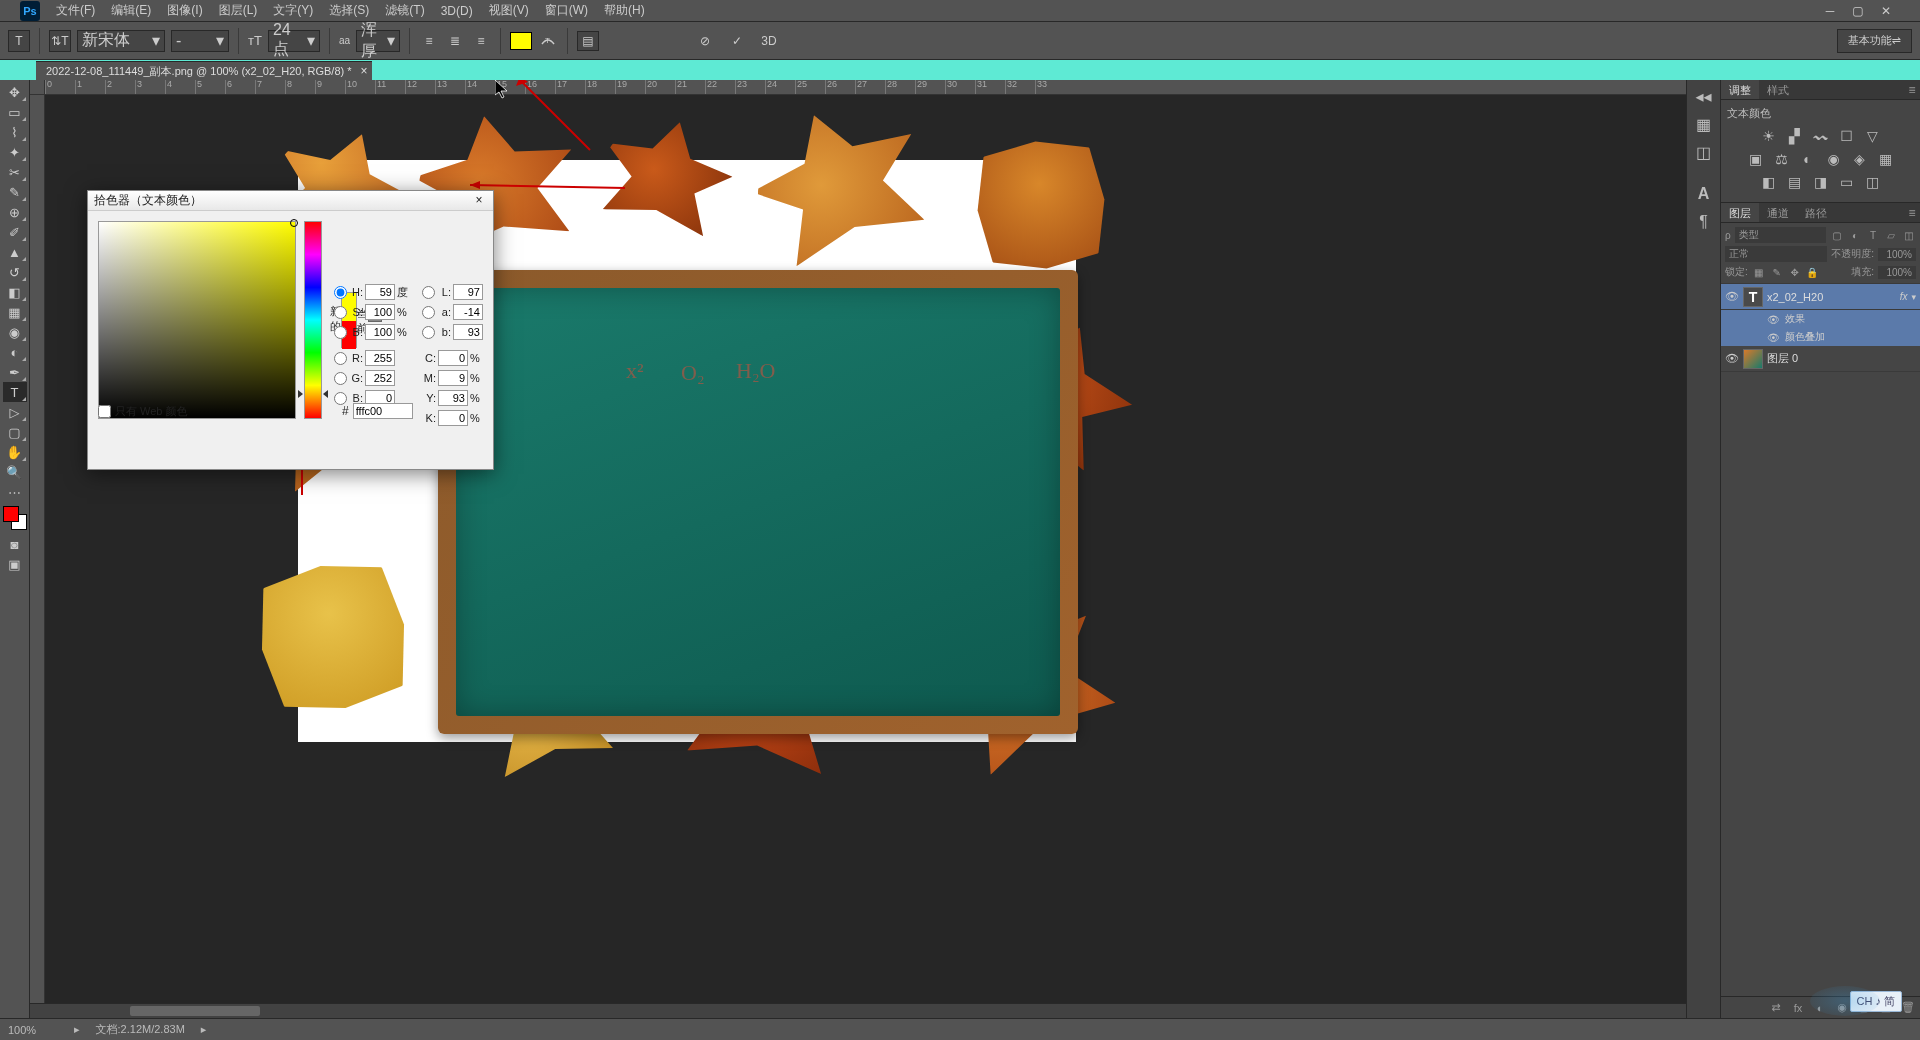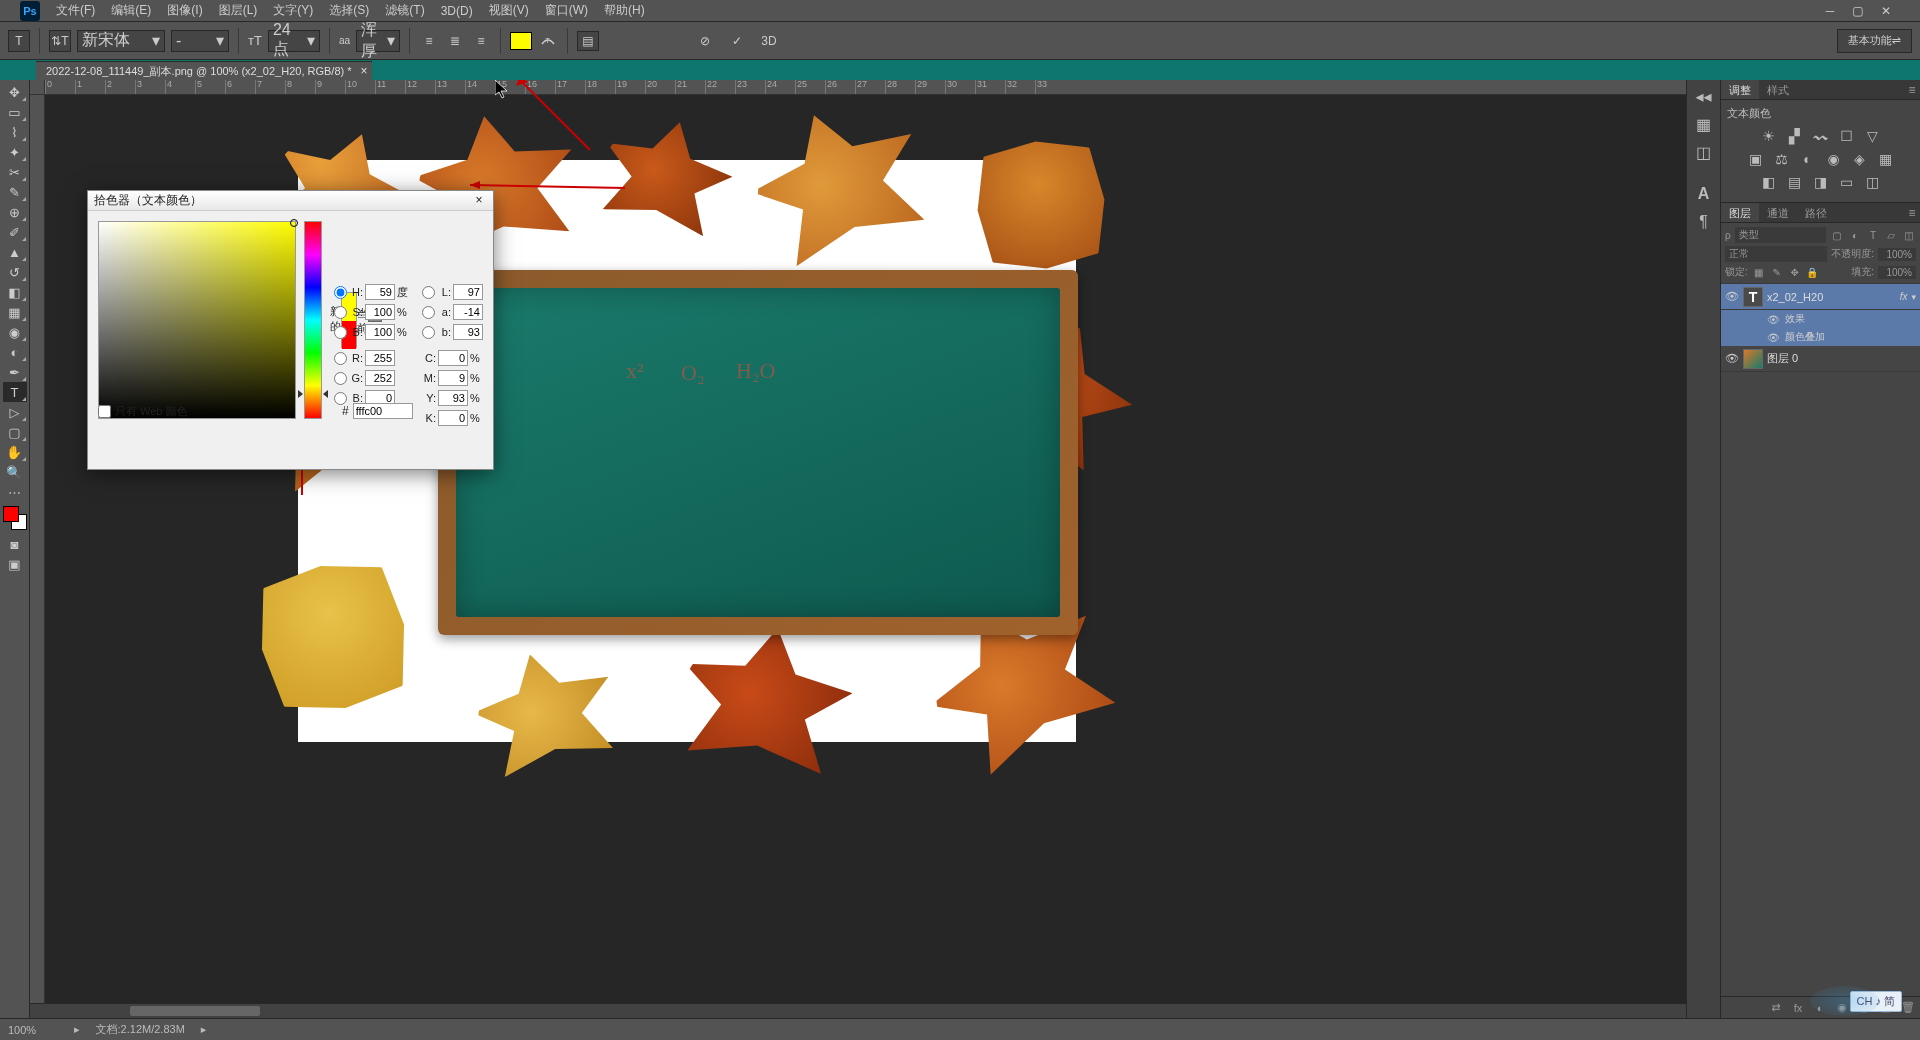--- a/index.html
+++ b/index.html
@@ -18,40 +18,40 @@
 .font-size{width:52px}
 .aa-drop{width:44px}
 .align-btn{width:20px;height:20px;display:flex;align-items:center;justify-content:center;cursor:pointer}
 .color-swatch{width:22px;height:18px;background:#fffc00;border:1px solid #000}
 .warp-btn{width:20px;height:20px;display:flex;align-items:center;justify-content:center}
 .panel-btn{width:22px;height:20px;border:1px solid #282828;background:#454545;display:flex;align-items:center;justify-content:center}
 .commit-group{margin-left:90px;display:flex;gap:12px}
 .commit-btn{width:20px;height:20px;display:flex;align-items:center;justify-content:center;cursor:pointer}
 .workspace-btn{margin-left:auto;height:24px;padding:0 10px;background:#454545;border:1px solid #282828;display:flex;align-items:center;font-size:11px}
 
-.doc-tabbar{height:20px;background:#0f766e;display:flex;align-items:flex-end;padding-left:36px}
+.doc-tabbar{height:20px;background:#5eead4;display:flex;align-items:flex-end;padding-left:36px}
 .doc-tab{height:19px;background:#535353;padding:0 20px 0 10px;display:flex;align-items:center;font-size:11px;color:#ddd;border-top:1px solid #282828;position:relative}
 .doc-tab .close{position:absolute;right:4px;top:2px;font-size:12px}
 
 .main{position:absolute;top:80px;bottom:22px;left:0;right:0;display:flex}
 .toolbox{width:30px;background:#535353;border-right:1px solid #282828;display:flex;flex-direction:column;align-items:center;padding-top:2px;gap:0}
 .tool{width:24px;height:20px;display:flex;align-items:center;justify-content:center;color:#ccc;cursor:pointer;position:relative;font-size:13px}
 .tool.active{background:#2a2a2a}
 .tool-corner{position:absolute;right:1px;bottom:1px;width:0;height:0;border-left:4px solid transparent;border-bottom:4px solid #aaa}
 .fgbg{width:24px;height:24px;position:relative;margin-top:4px}
 .fg-sw{width:16px;height:16px;background:#ff0000;border:1px solid #000;position:absolute;top:0;left:0;z-index:2}
 .bg-sw{width:16px;height:16px;background:#fff;border:1px solid #000;position:absolute;bottom:0;right:0}
 .mode-btns{display:flex;flex-direction:column;gap:0;margin-top:4px}
 .canvas-wrap{flex:1;background:#262626;position:relative;overflow:hidden}
 .ruler-h{position:absolute;top:0;left:15px;right:0;height:15px;background:#535353;border-bottom:1px solid #333;display:flex;overflow:hidden}
 .ruler-v{position:absolute;top:15px;left:0;bottom:0;width:15px;background:#535353;border-right:1px solid #333}
 .ruler-corner{position:absolute;top:0;left:0;width:15px;height:15px;background:#535353;border-right:1px solid #333;border-bottom:1px solid #333}
 .ruler-tick{flex:0 0 30px;height:15px;border-left:1px solid #777;font-size:9px;color:#aaa;padding-left:1px;line-height:9px}
 .canvas{position:absolute;left:268px;top:80px;width:778px;height:582px;background:#fff}
-.chalkboard{position:absolute;left:140px;top:110px;width:640px;height:365px;background:linear-gradient(135deg,#8b5a2b,#a0622d);border-radius:6px;box-shadow:0 4px 12px rgba(0,0,0,0.4)}
+.chalkboard{position:absolute;left:140px;top:110px;width:640px;height:464px;background:linear-gradient(135deg,#8b5a2b,#a0622d);border-radius:6px;box-shadow:0 4px 12px rgba(0,0,0,0.4)}
 .chalk-inner{position:absolute;inset:18px;background:linear-gradient(160deg,#1a7a6b,#0e5a4f);border-radius:3px;box-shadow:inset 0 0 30px rgba(0,0,0,0.3)}
 .formula{position:absolute;color:rgba(200,80,60,0.6);font-size:22px;font-family:serif}
 .f1{left:170px;top:70px}
 .f2{left:225px;top:72px}
 .f3{left:280px;top:70px}
 .leaf{position:absolute;border-radius:50% 0 50% 50%;transform-origin:center}
 
 .leaf1{left:-30px;top:-30px;width:140px;height:140px;background:radial-gradient(circle at 30% 30%,#e8a03a,#b6521a);transform:rotate(20deg);clip-path:polygon(50% 0,65% 25%,100% 30%,75% 50%,90% 80%,50% 70%,10% 80%,25% 50%,0 30%,35% 25%)}
 .leaf2{left:120px;top:-45px;width:160px;height:160px;background:radial-gradient(circle at 40% 40%,#d97a2a,#a13d10);transform:rotate(-10deg);clip-path:polygon(50% 0,65% 25%,100% 30%,75% 50%,90% 80%,50% 70%,10% 80%,25% 50%,0 30%,35% 25%)}
 .leaf3{left:300px;top:-40px;width:130px;height:130px;background:radial-gradient(circle at 40% 40%,#c95a1a,#7a2a08);transform:rotate(15deg);clip-path:polygon(50% 0,65% 25%,100% 30%,75% 50%,90% 80%,50% 70%,10% 80%,25% 50%,0 30%,35% 25%)}

